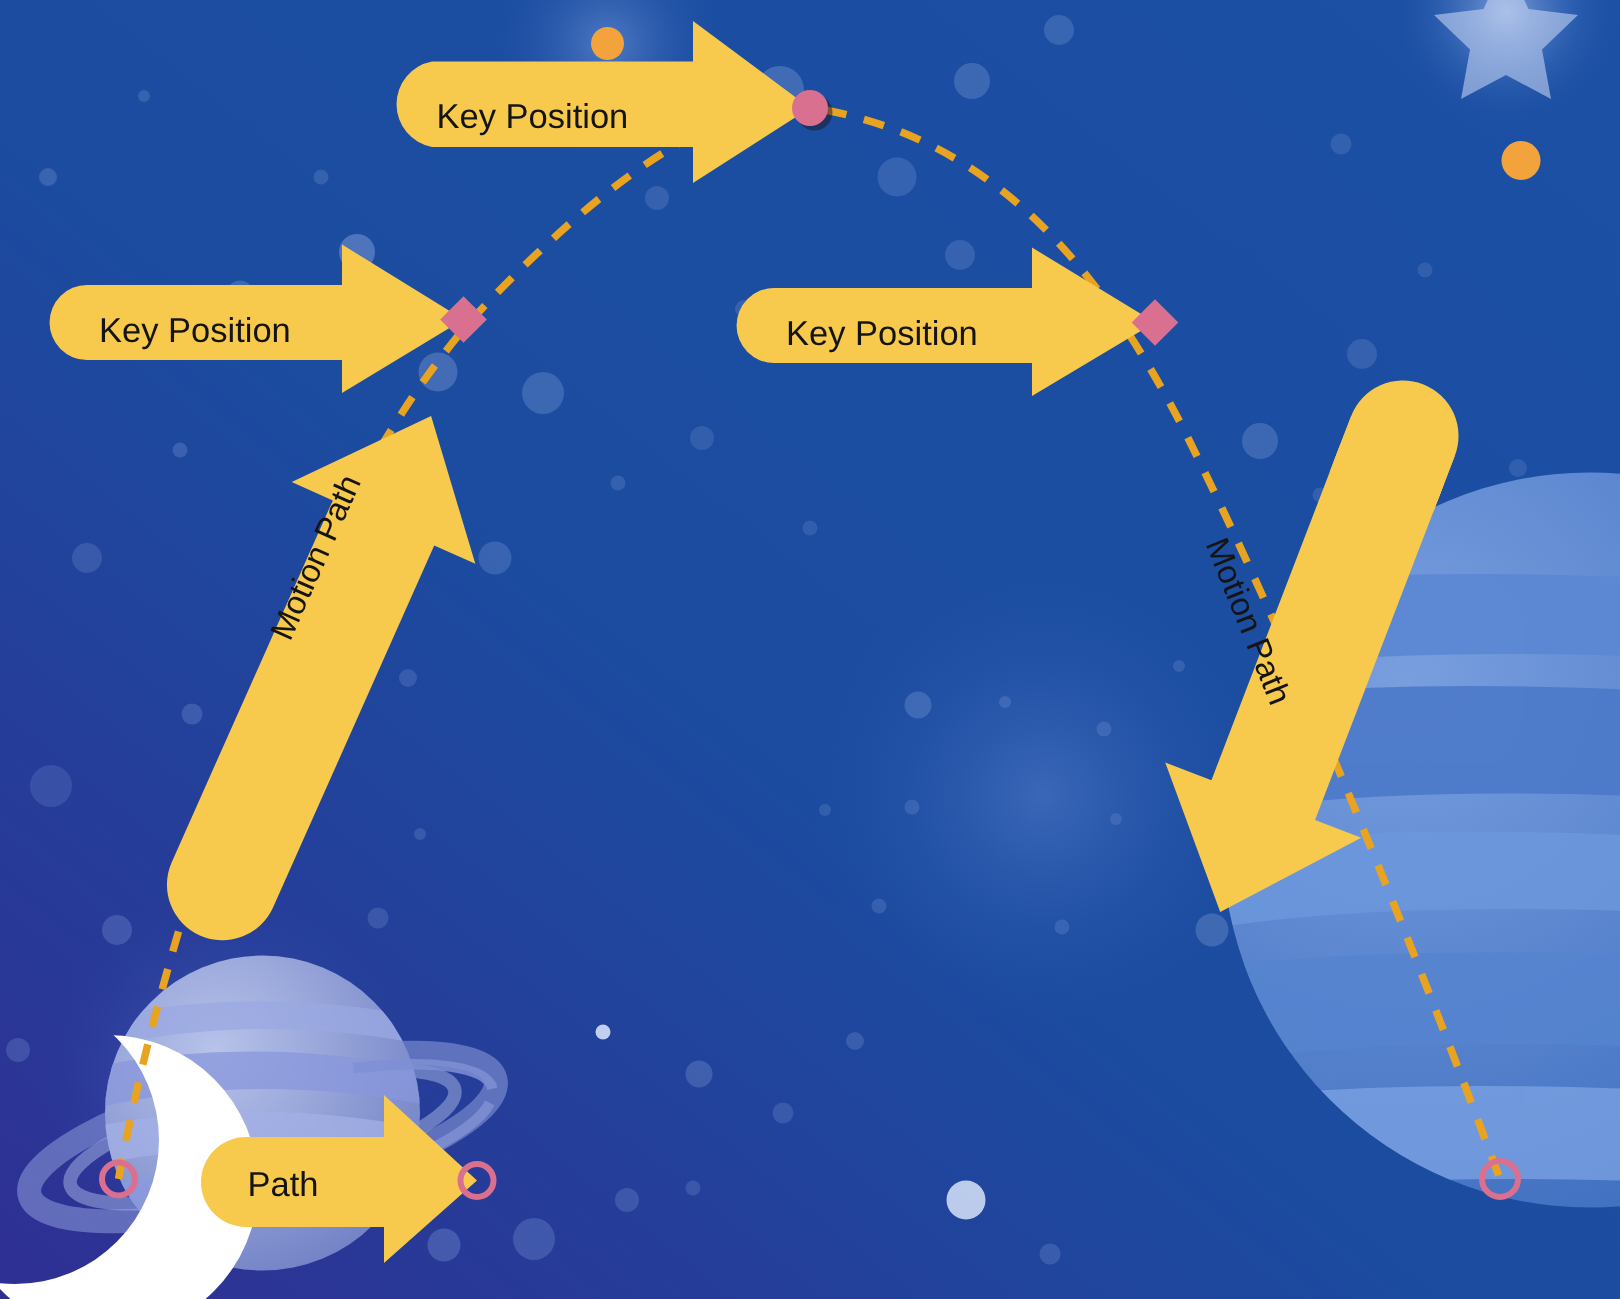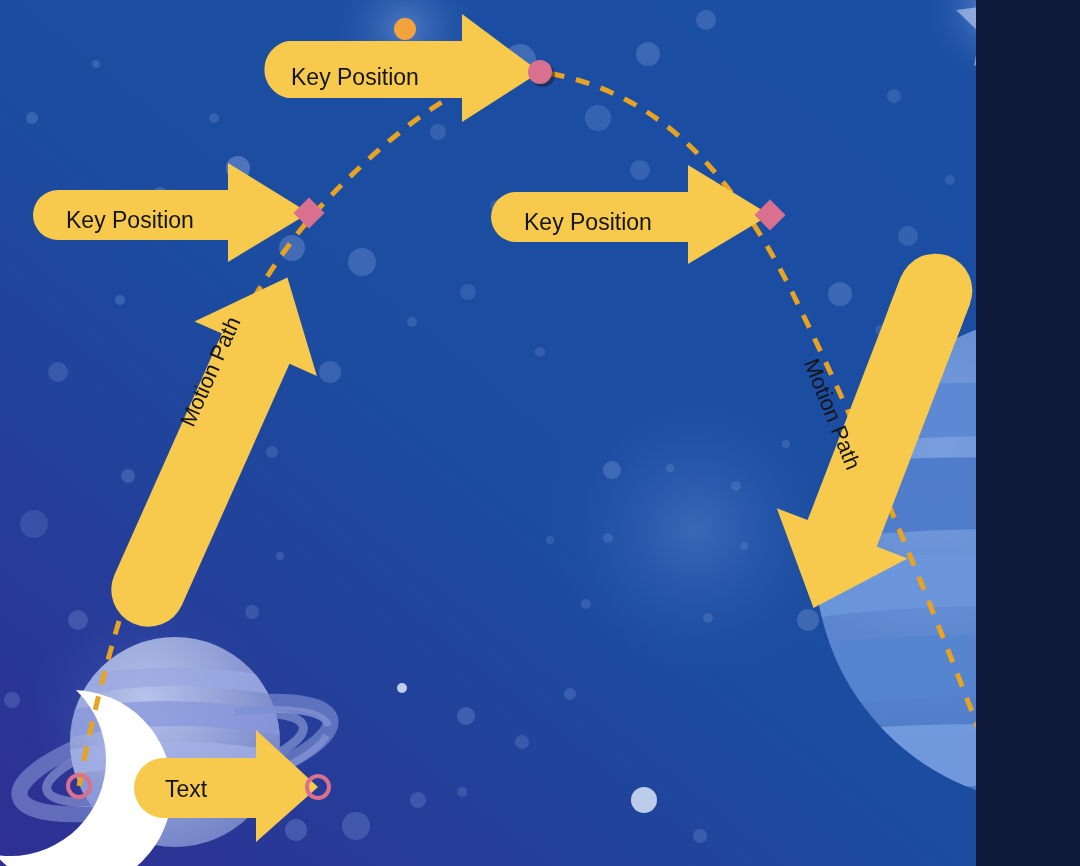--- a/index.html
+++ b/index.html
@@ -1,17 +1,17 @@
 <!DOCTYPE html>
 <html><head>
 <meta charset="utf-8">
 <style>
   html,body{margin:0;padding:0;background:#0f1a3a;}
   #stage{
-    position:relative;width:976px;height:866px;overflow:hidden;
+    position:relative;width:1080px;height:866px;overflow:hidden;
     font-family:"Liberation Sans","DejaVu Sans",sans-serif;
   }
   #sky{position:absolute;inset:0;}
   .layer{position:absolute;inset:0;}
   .lbl{
     position:absolute;color:#141414;font-size:22px;font-weight:400;
     white-space:nowrap;pointer-events:none;
   }
   .lbl.big{font-size:23px;}
   svg{display:block;}
@@ -211,21 +211,21 @@
       <path d="M 841 316 A 37 37 0 0 1 915 316 L 915 300 L 841 300 Z" fill="#f7ca4d"></path>
       <path d="M 841 280 A 37 37 0 0 1 915 280 L 915 320 L 841 320 Z" fill="#f7ca4d"></path>
     </g>
   </svg>
   <div class="lbl" style="left:822px;top:355px;transform:rotate(68deg);transform-origin:0 0;">Motion Path</div>
 
   <svg class="layer" width="1080" height="866" viewBox="0 0 1080 866">
     <path d="M 164 758 L 256 758 L 256 730 L 318 787 L 256 842 L 256 818 L 164 818
              A 30 30 0 0 1 164 758 Z" fill="#f7ca4d"></path>
   </svg>
-  <div class="lbl big" style="left:165px;top:776px;">Text</div>
+  <div class="lbl big" style="left:165px;top:776px;">Path</div>
 
   <svg class="layer" width="1080" height="866" viewBox="0 0 1080 866">
 
     <circle cx="79" cy="786" r="11" fill="none" stroke="#d9708f" stroke-width="4"></circle>
 
     <circle cx="318" cy="787" r="11" fill="none" stroke="#d9708f" stroke-width="4"></circle>
 
     <circle cx="1000" cy="786" r="12" fill="none" stroke="#d9708f" stroke-width="4"></circle>
 
     <rect x="298" y="202" width="22" height="22" fill="#d9708f" transform="rotate(45 309 213)"></rect>

